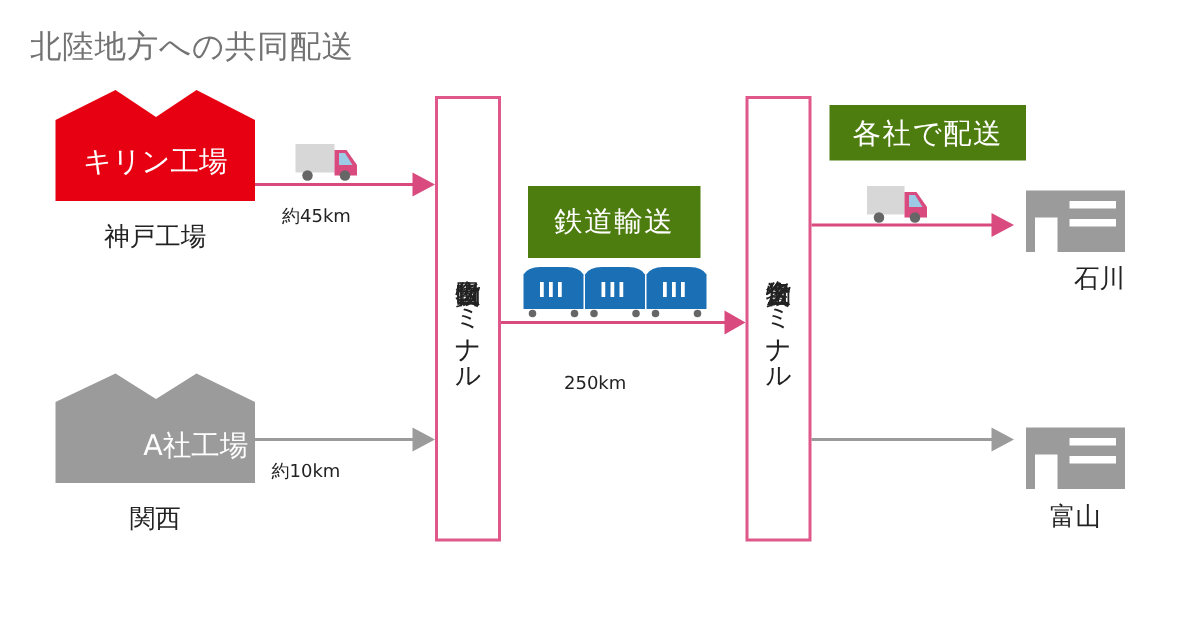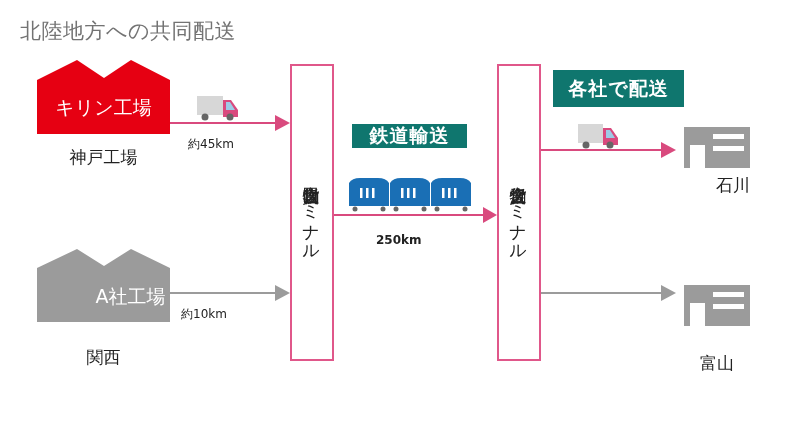--- a/index.html
+++ b/index.html
@@ -7,21 +7,21 @@
          font-family:"DejaVu Sans", "Liberation Sans", sans-serif; color:#222; }
   .abs { position:absolute; }
   .title { left:20px; top:17px; font-size:21px; letter-spacing:0.5px; color:#737373; }
   .factory-label { font-size:19px; color:#ffffff; text-align:center; width:133px; }
   .place { font-size:17px; color:#222; text-align:center; }
   .dist { font-size:12px; color:#222; }
   .terminal { border:2px solid #e0578a; box-sizing:border-box; background:#fff; }
   .vtext { writing-mode:vertical-rl; text-orientation:upright; font-size:17px;
            color:#222; letter-spacing:0px; position:absolute; left:50%; top:50%;
            transform:translate(-50%,-50%); }
-  .tag { background:#0f766e; color:#fff; font-size:19px; font-weight:bold;
+  .tag { background:#4d7c0f; color:#fff; font-size:19px; font-weight:normal;
          display:flex; align-items:center; justify-content:center; letter-spacing:1px; }
   svg { position:absolute; left:0; top:0; }
 </style>
 </head>
 <body>
 
 <div class="abs title">北陸地方への共同配送</div>
 
 <svg width="800" height="421" viewBox="0 0 800 421">
   <defs>
@@ -118,30 +118,30 @@
     <rect x="690" y="303" width="15" height="23" fill="#ffffff"></rect>
     <rect x="713" y="292" width="31" height="5" fill="#ffffff"></rect>
     <rect x="713" y="304" width="31" height="5" fill="#ffffff"></rect>
   </g>
 </svg>
 
 <div class="abs factory-label" style="left:37px; top:95px;">キリン工場</div>
 <div class="abs factory-label" style="left:37px; top:284px;padding-left:27px;">A社工場</div>
 
 <div class="abs place" style="left:37px; width:133px; top:146px;">神戸工場</div>
-<div class="abs place" style="left:37px; width:133px; top:334px;margin-top:12px;">関西</div>
+<div class="abs place" style="left:37px; width:133px; top:334px;">関西</div>
 
 <div class="abs dist" style="left:188px; top:136px;">約45km</div>
 <div class="abs dist" style="left:181px; top:306px;">約10km</div>
-<div class="abs dist" style="left:376px; top:233px;font-weight:bold;">250km</div>
+<div class="abs dist" style="left:376px; top:248px;">250km</div>
 
 <div class="abs terminal" style="left:290px; top:64px; width:44px; height:297px;">
   <div class="vtext">吹田貨物ターミナル</div>
 </div>
 <div class="abs terminal" style="left:497px; top:64px; width:44px; height:297px;">
   <div class="vtext">金沢貨物ターミナル</div>
 </div>
 
-<div class="abs tag" style="left:352px; top:124px; width:115px; height:24px;">鉄道輸送</div>
+<div class="abs tag" style="left:352px; top:124px; width:115px; height:48px;">鉄道輸送</div>
 <div class="abs tag" style="left:553px; top:70px; width:131px; height:37px;">各社で配送</div>
 
 <div class="abs place" style="left:684px; width:66px; top:174px;text-align:right;">石川</div>
-<div class="abs place" style="left:684px; width:66px; top:352px;">富山</div>
+<div class="abs place" style="left:684px; width:66px; top:333px;">富山</div>
 
 </body></html>

